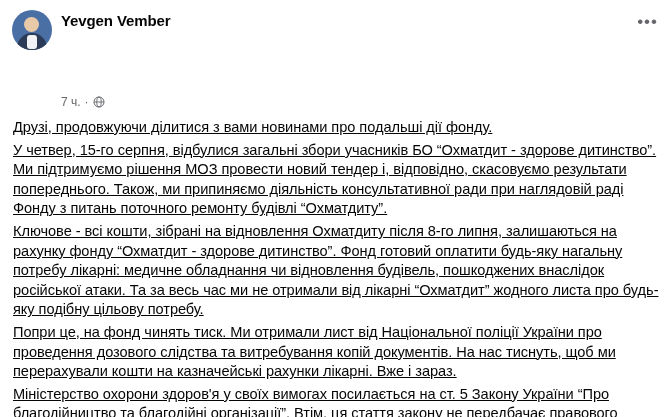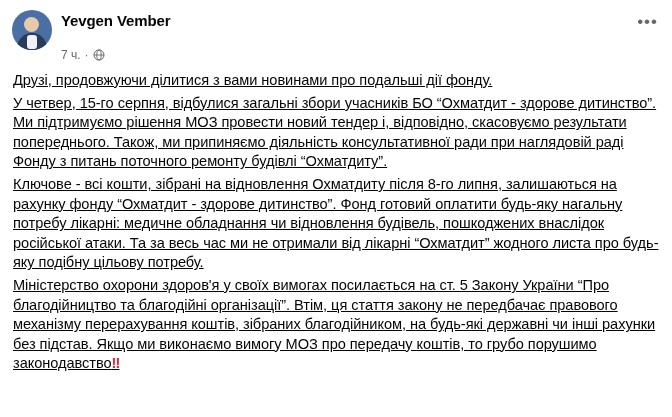--- a/index.html
+++ b/index.html
@@ -62,20 +62,21 @@
     left: 15px;
     top: 25px;
     border-radius: 3px;
   }
   .header-text {
     margin-left: 9px;
     padding-top: 1px;
     display: flex;
     flex-direction: column;
     justify-content: center;
+    gap: 47px;
   }
   .author-name {
     font-size: 15px;
     font-weight: bold;
     color: #050505;
     line-height: 20px;
     letter-spacing: -0.1px;
   }
   .meta-row {
     display: flex;
@@ -154,16 +155,17 @@
         </span>
       </div>
     </div>
     <div class="menu-dots">•••</div>
   </div>
 
   <div class="post-body">
     <p>Друзі, продовжуючи ділитися з вами новинами про подальші дії фонду.</p>
     <p>У четвер, 15-го серпня, відбулися загальні збори учасників БО “Охматдит - здорове дитинство”. Ми підтримуємо рішення МОЗ провести новий тендер і, відповідно, скасовуємо результати попереднього. Також, ми припиняємо діяльність консультативної ради при наглядовій раді Фонду з питань поточного ремонту будівлі “Охматдиту”.</p>
     <p>Ключове - всі кошти, зібрані на відновлення Охматдиту після 8-го липня, залишаються на рахунку фонду “Охматдит - здорове дитинство”. Фонд готовий оплатити будь-яку нагальну потребу лікарні: медичне обладнання чи відновлення будівель, пошкоджених внаслідок російської атаки. Та за весь час ми не отримали від лікарні “Охматдит” жодного листа про будь-яку подібну цільову потребу.</p>
+    <p>Попри це, на фонд чинять тиск. Ми отримали лист від Національної поліції України про проведення дозового слідства та витребування копій документів. На нас тиснуть, щоб ми перерахували кошти на казначейські рахунки лікарні. Вже і зараз.</p>
     <p><span>Міністерство охорони здоров'я у своїх вимогах посилається на ст. 5 Закону України “Про благодійництво та благодійні організації”. Втім, ця стаття закону не передбачає правового механізму перерахування коштів, зібраних благодійником, на будь-які державні чи інші рахунки без підстав. Якщо ми виконаємо вимогу МОЗ про передачу коштів, то грубо порушимо законодавство</span><span class="emoji-bangs">‼</span></p>
   </div>
 
 </div>
 
 </body></html>

